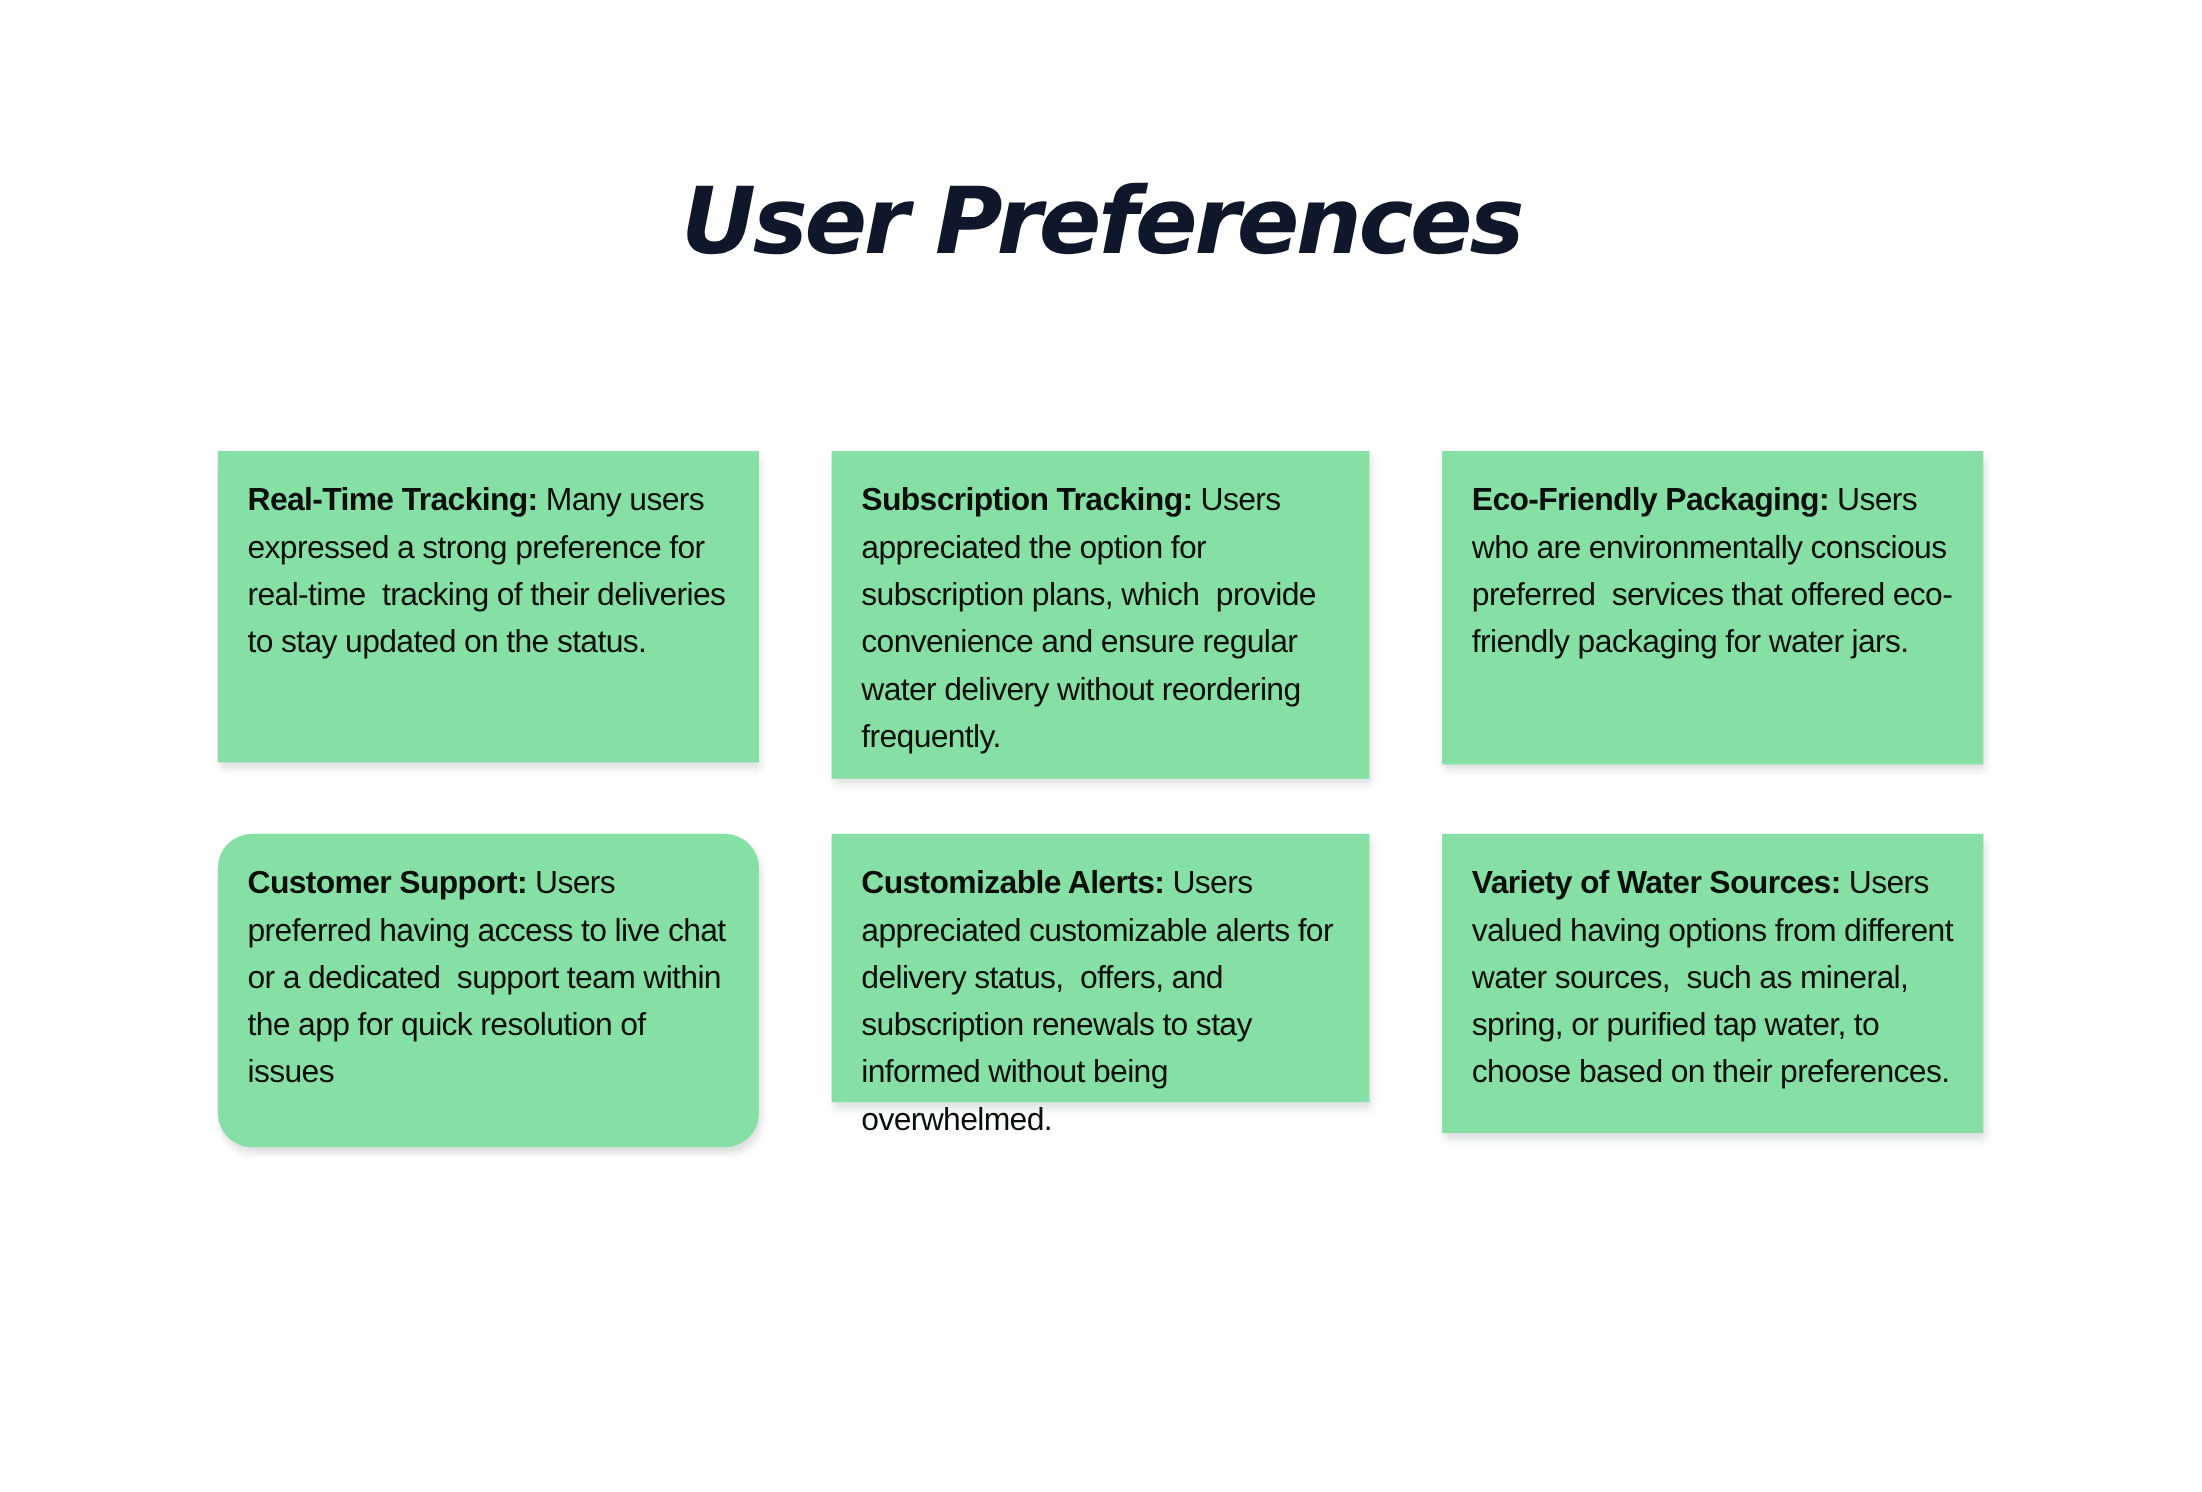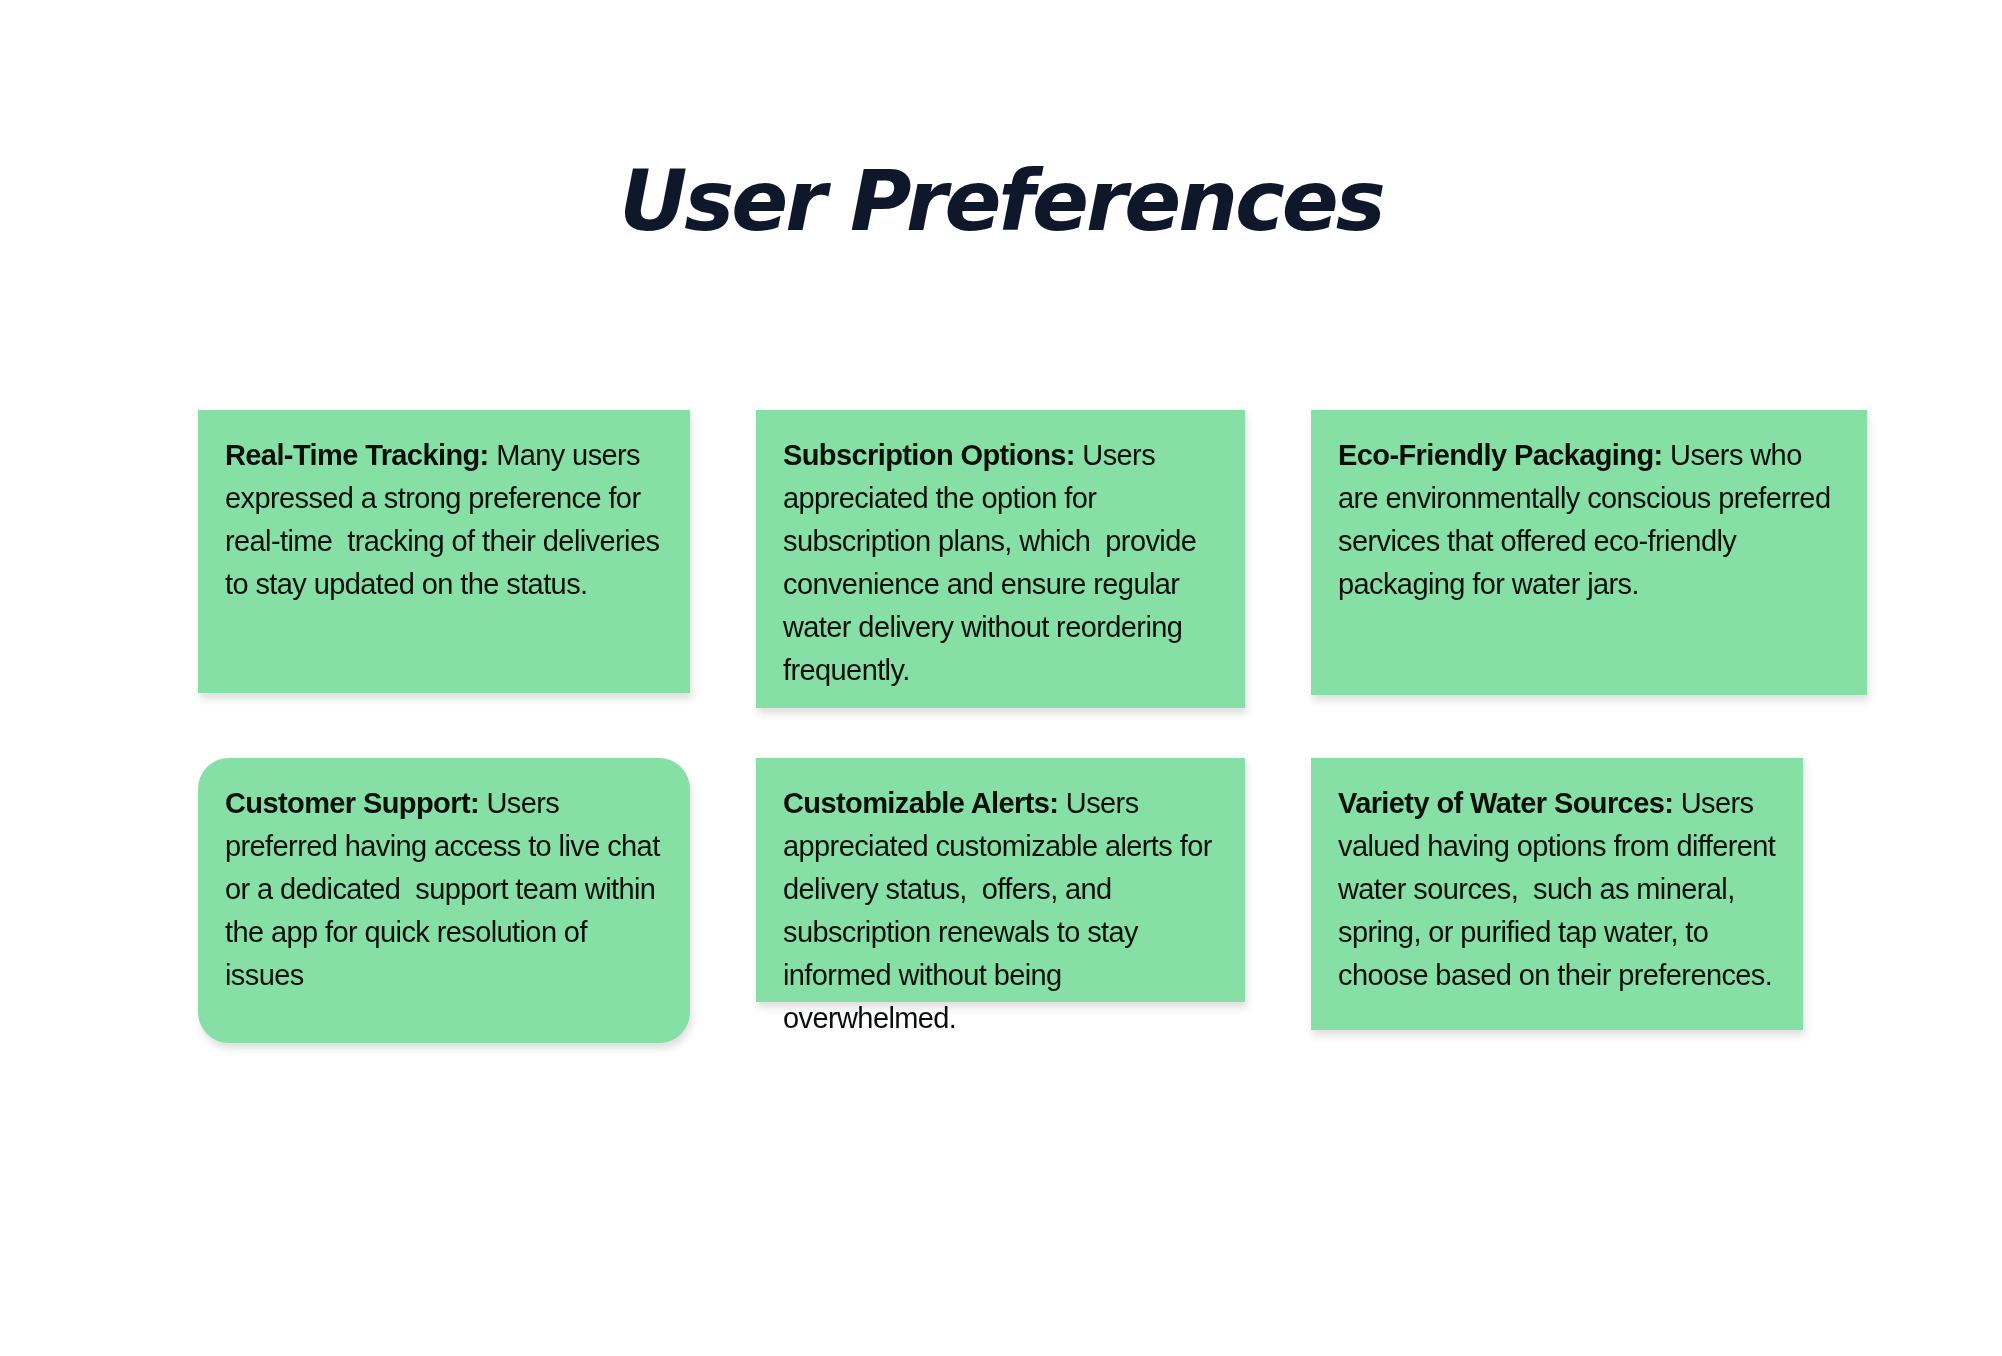--- a/index.html
+++ b/index.html
@@ -41,38 +41,38 @@
     font-size: 29px;
     line-height: 43px;
     letter-spacing: -0.6px;
     color: #0b0f0c;
     white-space: pre-wrap;
   }
   .card-text b { font-weight: 700; }
   
   .card.c1 { left: 198px;  top: 410px; width: 492px; height: 283px; }
   .card.c2 { left: 756px;  top: 410px; width: 489px; height: 298px; }
-  .card.c3 { left: 1311px; top: 410px; width: 556px; height: 285px; }
+  .card.c3 { left: 1311px; top: 410px; width: 492px; height: 285px; }
   .card.c4 { left: 198px;  top: 758px; width: 492px; height: 285px; border-radius: 31px; }
   .card.c5 { left: 756px;  top: 758px; width: 489px; height: 244px; }
   .card.c6 { left: 1311px; top: 758px; width: 492px; height: 272px; }
 </style>
 </head>
 <body>
 
 <div class="canvas">
 
   <h1 class="page-title">User Preferences</h1>
 
   <div class="card c1">
     <p class="card-text"><b>Real-Time Tracking:</b><span> Many users expressed a strong preference for real-time  tracking of their deliveries to stay updated on the status.</span></p>
   </div>
 
   <div class="card c2">
-    <p class="card-text"><b>Subscription Options:</b><span> Users appreciated the option for subscription plans, which  provide convenience and ensure regular water delivery without reordering frequently.</span></p>
+    <p class="card-text"><b>Subscription Tracking:</b><span> Users appreciated the option for subscription plans, which  provide convenience and ensure regular water delivery without reordering frequently.</span></p>
   </div>
 
   <div class="card c3">
     <p class="card-text"><b>Eco-Friendly Packaging:</b><span> Users who are environmentally conscious preferred  services that offered eco-friendly packaging for water jars.</span></p>
   </div>
 
   <div class="card c4">
     <p class="card-text"><b>Customer Support:</b><span> Users preferred having access to live chat or a dedicated  support team within the app for quick resolution of issues</span></p>
   </div>
 

